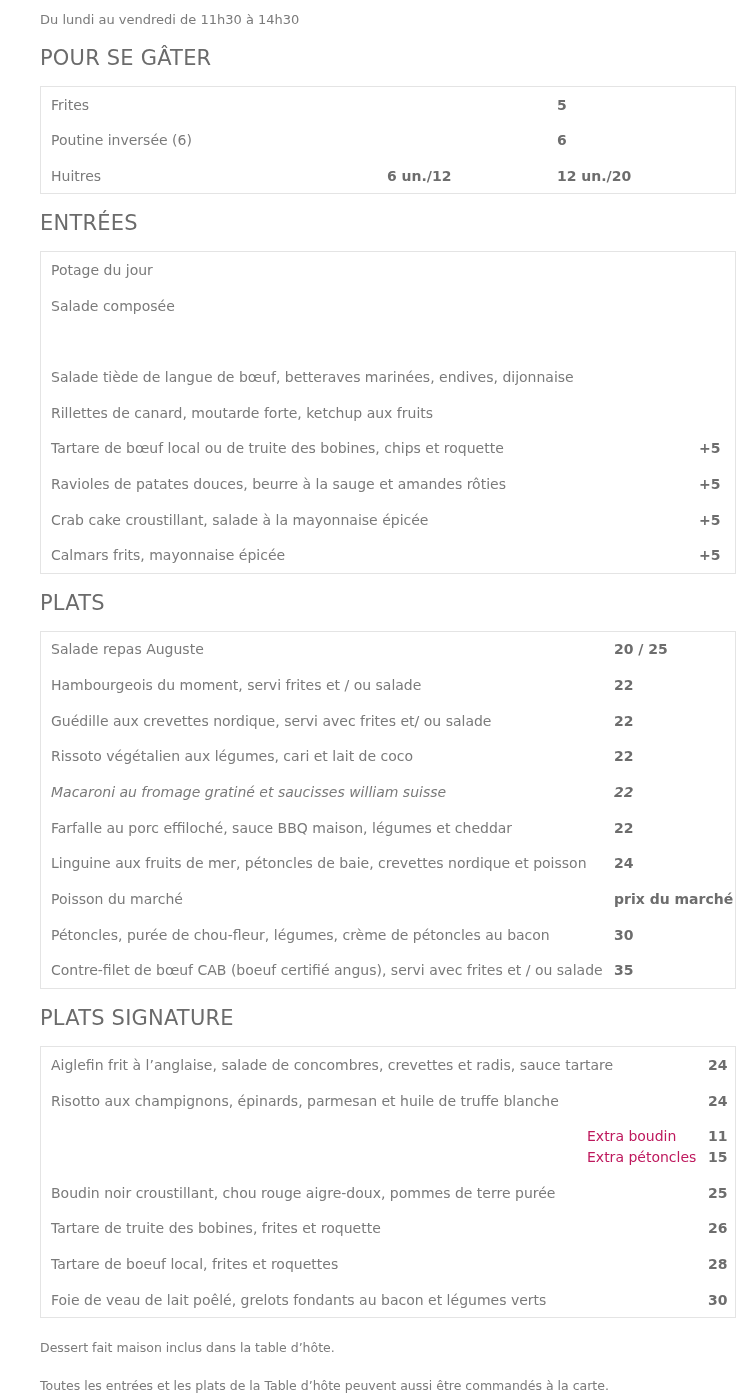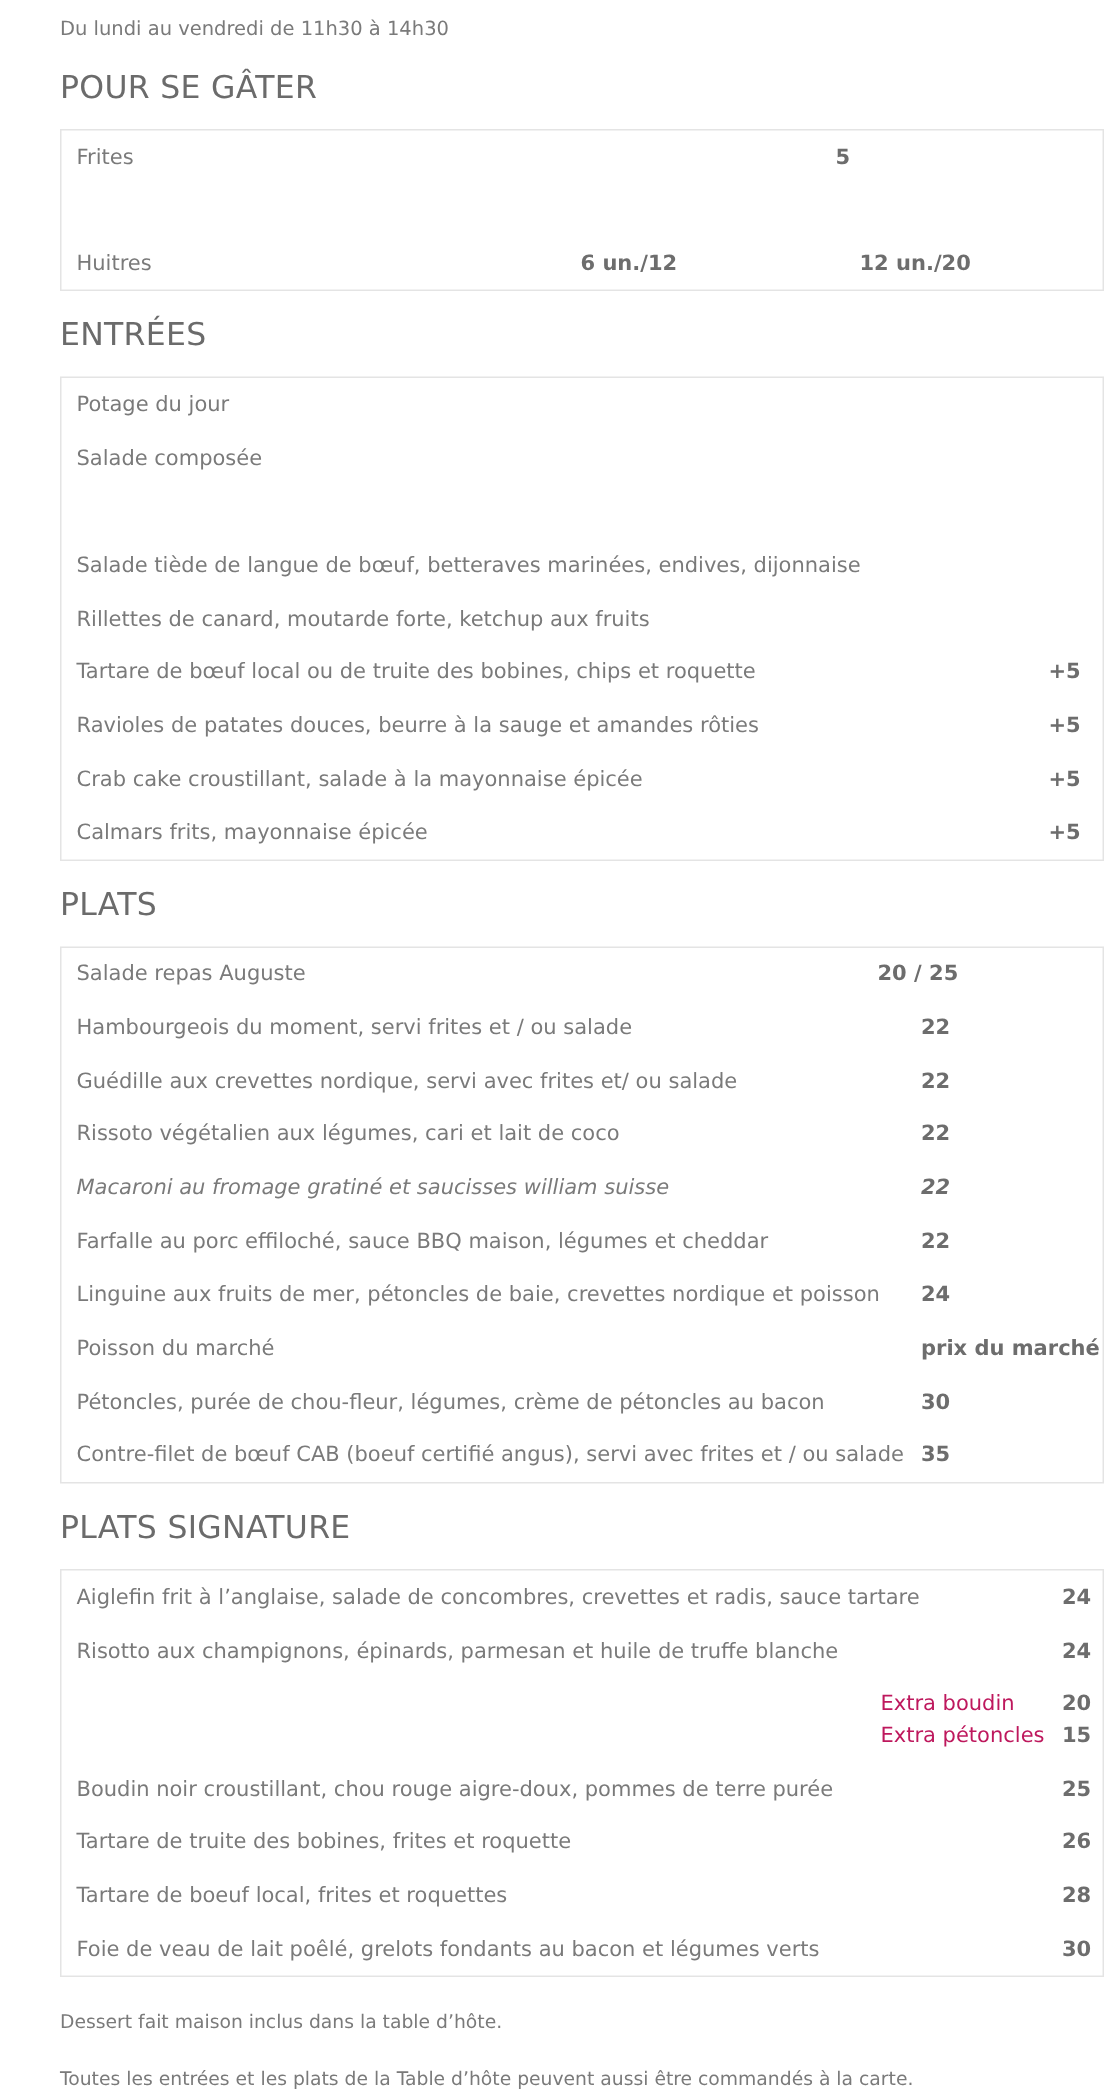--- a/index.html
+++ b/index.html
@@ -28,24 +28,28 @@
 <body>
 
 <div class="intro">Du lundi au vendredi de 11h30 à 14h30</div>
 
 <h2 class="section-title" style="top:46px;">POUR SE GÂTER</h2>
 <div class="box" style="top:86px;height:108px;">
   <div class="row" style="top:8px;">
     <span class="name">Frites</span>
     <span class="price" style="left:516px;">5</span>
   </div>
+  <div class="row" style="top:43px;">
+    <span class="name">Poutine inversée (6)</span>
+    <span class="price" style="left:516px;">6</span>
+  </div>
   <div class="row" style="top:79px;">
     <span class="name">Huitres</span>
     <span class="price" style="left:346px;">6 un./12</span>
-    <span class="price" style="left:532px;">12 un./20</span>
+    <span class="price" style="left:516px;">12 un./20</span>
   </div>
 </div>
 
 <h2 class="section-title" style="top:211px;">ENTRÉES</h2>
 <div class="box" style="top:251px;height:323px;">
   <div class="row" style="top:8px;">
       <span class="name">Potage du jour</span>
     </div>
   <div class="row" style="top:44px;">
       <span class="name">Salade composée</span>
@@ -71,21 +75,21 @@
   <div class="row" style="top:293px;">
     <span class="name">Calmars frits, mayonnaise épicée</span>
     <span class="price" style="left:658px;">+5</span>
   </div>
 </div>
 
 <h2 class="section-title" style="top:591px;">PLATS</h2>
 <div class="box" style="top:631px;height:358px;">
   <div class="row" style="top:7px;">
       <span class="name">Salade repas Auguste</span>
-      <span class="price" style="left:544px;text-align:center;">20 / 25</span>
+      <span class="price" style="left:573px;text-align:center;">20 / 25</span>
     </div>
   <div class="row" style="top:43px;">
       <span class="name">Hambourgeois du moment, servi frites et / ou salade</span>
       <span class="price" style="left:573px;">22</span>
     </div>
   <div class="row" style="top:79px;">
       <span class="name">Guédille aux crevettes nordique, servi avec frites et/ ou salade</span>
       <span class="price" style="left:573px;">22</span>
     </div>
   <div class="row" style="top:114px;">
@@ -123,21 +127,21 @@
   <div class="row" style="top:8px;">
       <span class="name">Aiglefin frit à l’anglaise, salade de concombres, crevettes et radis, sauce tartare</span>
       <span class="price" style="left:667px;">24</span>
     </div>
   <div class="row" style="top:44px;">
       <span class="name">Risotto aux champignons, épinards, parmesan et huile de truffe blanche</span>
       <span class="price" style="left:667px;">24</span>
     </div>
   <div class="row" style="top:79px;">
       <span class="extra" style="left:546px;">Extra boudin</span>
-      <span class="price" style="left:667px;">20</span>
+      <span class="price" style="left:667px;">11</span>
     </div>
   <div class="row" style="top:100px;">
       <span class="extra" style="left:546px;">Extra pétoncles</span>
       <span class="price" style="left:667px;">15</span>
     </div>
   <div class="row" style="top:136px;">
       <span class="name">Boudin noir croustillant, chou rouge aigre-doux, pommes de terre purée</span>
       <span class="price" style="left:667px;">25</span>
     </div>
   <div class="row" style="top:171px;">

